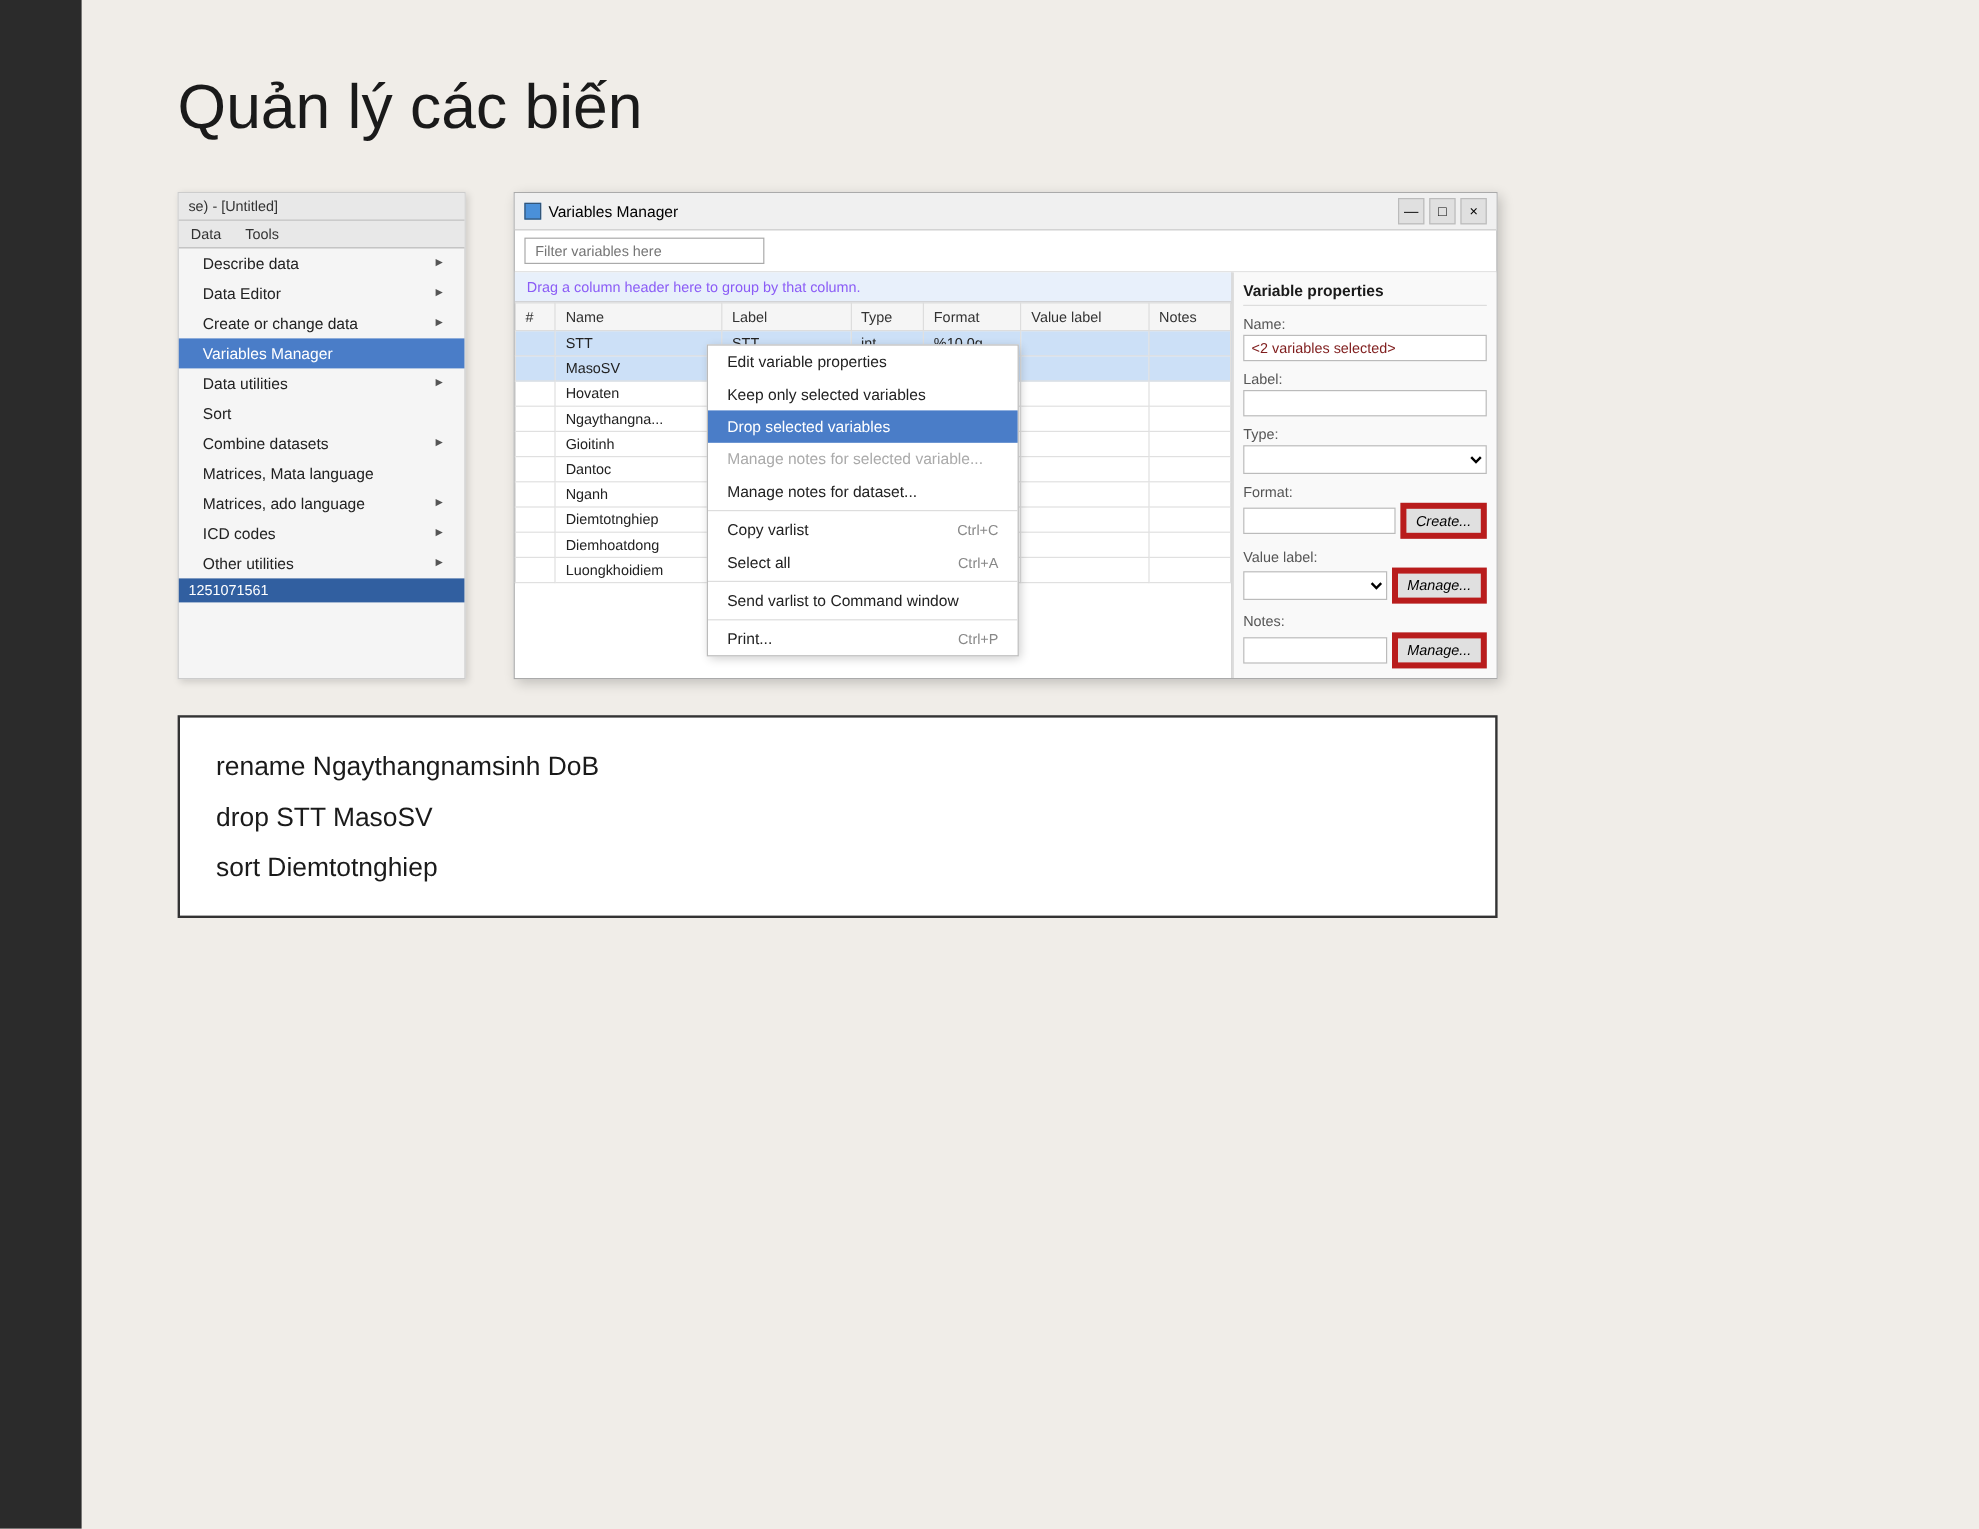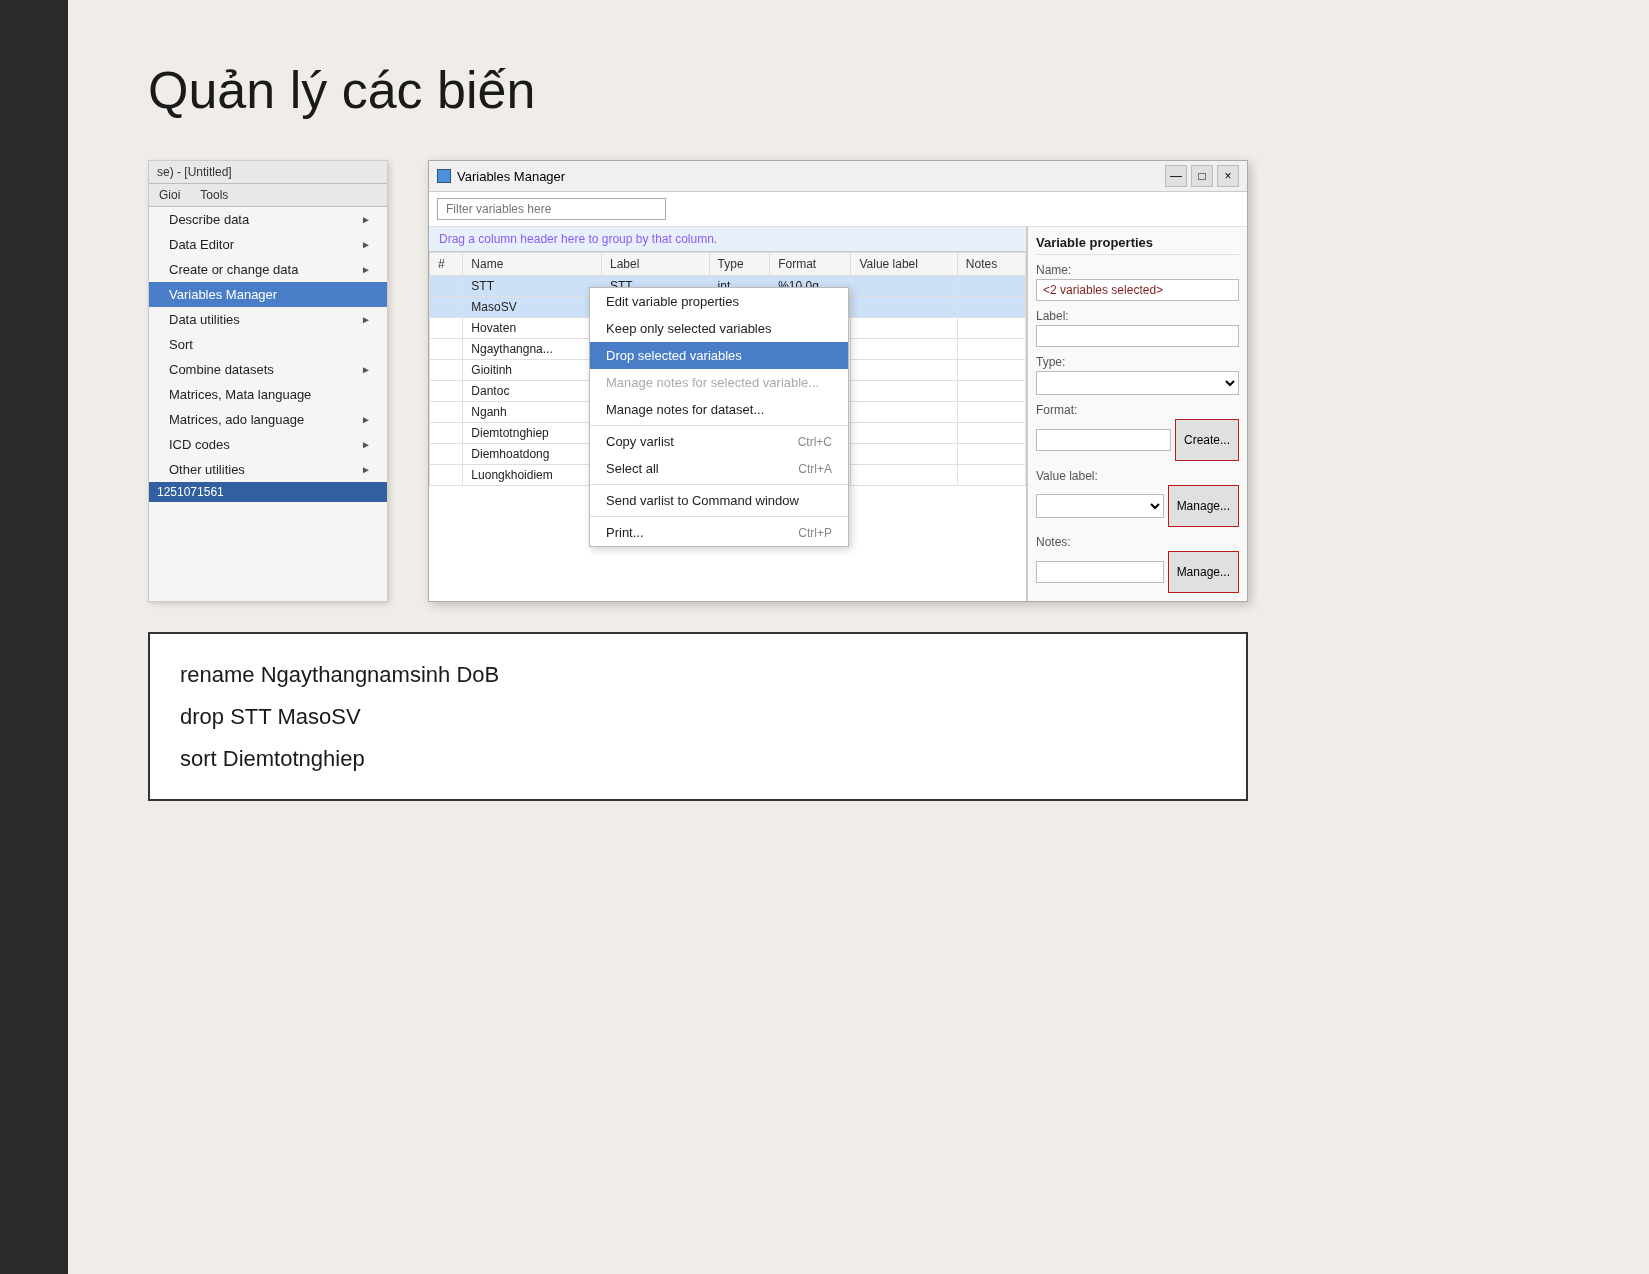--- a/index.html
+++ b/index.html
@@ -119,21 +119,21 @@
       cursor: pointer;
     }
     .vm-filter-bar {
       padding: 6px 8px;
       border-bottom: 1px solid #ddd;
     }
     .vm-filter-input {
       border: 1px solid #aaa;
       padding: 3px 8px;
       font-size: 12px;
-      width: 229px;
+      width: 200px;
       background: white;
     }
     .vm-body {
       display: flex;
     }
     .vm-table-area {
       flex: 1;
       border-right: 1px solid #ccc;
     }
     .vm-drag-hint {
@@ -224,26 +224,27 @@
       align-items: center;
     }
     .vp-select {
       flex: 1;
       border: 1px solid #bbb;
       padding: 3px 4px;
       font-size: 12px;
       background: white;
     }
     .vp-btn {
-      padding: 13px 8px;
+      padding: 3px 8px;
       font-size: 12px;
       background: #e0e0e0;
-      border: 1px solid #b91c1c;
+      border: 5px solid #b91c1c;
       cursor: pointer;
       white-space: nowrap;
+      font-style: italic;
     }
     
     .code-box {
       background: white;
       border: 2px solid #333;
       padding: 20px 30px;
       margin-top: 10px;
       font-size: 22px;
       color: #1a1a1a;
       line-height: 1.9;
@@ -266,21 +267,21 @@
 <div class="left-bar"></div>
 
 <div class="main-content">
   <h1 class="page-title">Quản lý các biến</h1>
 
   <div class="ui-area">
 
     <div class="menu-panel">
       <div class="menu-title-bar">se) - [Untitled]</div>
       <div class="menu-tab-bar">
-        <div class="menu-tab">Gioi</div>
+        <div class="menu-tab">Data</div>
         <div class="menu-tab">Tools</div>
       </div>
       <div id="menu-items-container">
           <div class="menu-item">
             <span>Describe data</span>
             <span class="arrow">►</span>
           </div>
           <div class="menu-item">
             <span>Data Editor</span>
             <span class="arrow">►</span>

